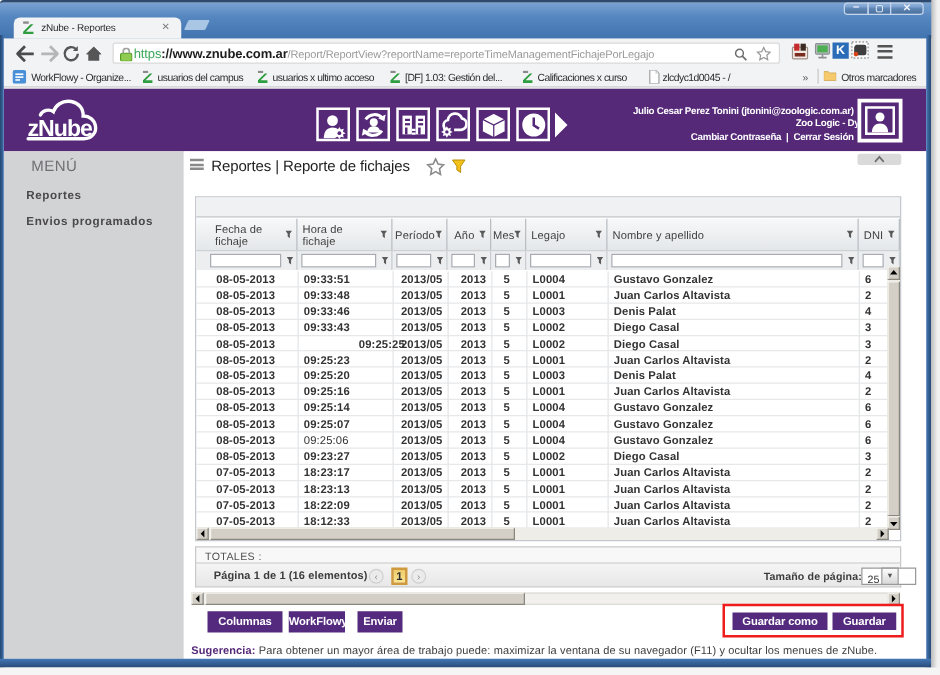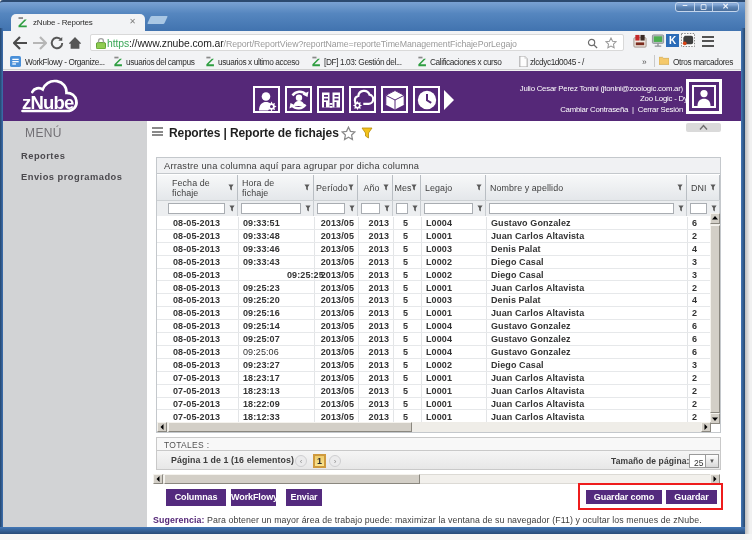--- a/index.html
+++ b/index.html
@@ -26,37 +26,37 @@
 #tab { left:11px; top:14px; width:134px; height:17px; background:#f2f3f5; border-radius:5px 5px 0 0; }
 #tab .ttl { position:absolute; left:22px; top:4px; font-size:8px; color:#2d2d2d; letter-spacing:-0.2px; }
 #tab .cls { position:absolute; right:9px; top:3px; font-size:8px; color:#7e7e7e; }
 #newtab { left:149px; top:16px; width:17px; height:8px; background:#a9c7e4; border-radius:1px; transform:skewX(-25deg); }
 
 
 #toolbar { left:2px; top:31px; width:739px; height:22px; background:#f2f3f5; }
 #bookbar { left:2px; top:53px; width:739px; height:17px; background:#f2f3f5; border-bottom:1px solid #cfcfcf; }
 #omni { left:90px; top:34px; width:534px; height:17px; background:#fff; border:1px solid #d9d9d9; border-radius:2px; }
 #omni .url { position:absolute; left:16px; top:2.5px; font-size:9.3px; white-space:nowrap; color:#9a9a9a; letter-spacing:-0.1px; }
-#omni .url b { font-weight:normal; color:#1d1d1d; }
+#omni .url b { font-weight:bold; color:#1d1d1d; }
 #omni .url .grn { color:#3aa757; }
 
 .bmk { position:absolute; top:57px; font-size:8.3px; color:#2d2d2d; white-space:nowrap; letter-spacing:-0.4px; }
 .zico { position:absolute; top:56px; width:11px; height:11px; }
 
 
 #phead { left:3px; top:71px; width:738px; height:50px; background:#552878; }
 #sidebar { left:3px; top:121px; width:144px; height:406px; background:#d2d3d5; }
 #content { left:147px; top:121px; width:594px; height:406px; background:#fff; }
 
 #menu-t { left:25px; top:126px; font-size:12px; color:#716f74; letter-spacing:0.4px; }
 .sitm { font-size:9.3px; font-weight:bold; color:#4a484d; letter-spacing:0.5px; }
 
 
 .hicon { position:absolute; top:86px; width:27px; height:27px; border:2px solid #fff; }
-.hutxt { position:absolute; text-align:left; color:#fff; font-weight:normal; font-size:7.8px; white-space:nowrap; letter-spacing:-0.22px;margin-left:48px; }
+.hutxt { position:absolute; text-align:left; color:#fff; font-weight:bold; font-size:7.8px; white-space:nowrap; letter-spacing:-0.22px;margin-left:48px; }
 
 
 #grid { left:156px; top:157px; width:565px; height:276px; border:1px solid #c4c8cc; background:#fff; }
 
 
 .csb { position:absolute; background:#d3cfc7; border:1px solid; border-color:#f5f3ee #8a877f #8a877f #f5f3ee; line-height:0; }
 .csb svg { position:absolute; left:0; top:0; }
 .csbtrack { position:absolute; background:#efede8; }
 
 .pbtn { position:absolute; background:#542a7e; color:#fff; font-weight:bold; font-size:9px; text-align:center; letter-spacing:-0.1px; white-space:nowrap; }
@@ -205,37 +205,36 @@
   <div style="position:absolute;left:3px;top:3px;width:24px;height:23px;border:2px solid #fff;"></div>
   <svg style="position:absolute;left:7px;top:7px" width="16" height="17" viewBox="0 0 16 17">
       <circle cx="8" cy="4.6" r="3.6" fill="#fff"></circle>
       <path d="M1.5 17c0-5 2.8-7.2 6.5-7.2s6.5 2.2 6.5 7.2z" fill="#fff"></path>
     </svg>
 </div>
 
 <div class="abs" style="left:152px;top:127px;width:11px;height:9px;border-top:2px solid #8a8a8a;border-bottom:2px solid #8a8a8a;">
     <div style="margin-top:1.5px;height:2px;background:#8a8a8a;"></div>
   </div>
-<div class="abs" style="left:169px;top:126px;font-size:12px;font-weight:bold;color:#1f1f1f;letter-spacing:-0.1px;">Reportes | Reporte de fichajes</div>
+<div class="abs" style="left:169px;top:126px;font-size:12px;font-weight:normal;color:#1f1f1f;letter-spacing:-0.1px;">Reportes | Reporte de fichajes</div>
 <svg class="abs" style="left:341px;top:126px" width="15" height="15" viewBox="0 0 13 13">
     <path d="M6.5 1l1.7 3.6 3.8.5-2.8 2.7.7 3.9-3.4-1.9-3.4 1.9.7-3.9L1 5.1l3.8-.5z" fill="none" stroke="#8a8a8a" stroke-width="1.1"></path>
   </svg>
 <svg class="abs" style="left:361px;top:127px" width="12" height="12" viewBox="0 0 12 12">
     <path d="M1 1h10L7.5 6v5L4.5 9V6z" fill="#f3c21a" stroke="#b88d0a" stroke-width="0.8"></path>
   </svg>
 <div class="abs" style="left:686px;top:123px;width:35px;height:9px;background:#dadada;border-radius:2px;line-height:0;">
     <svg style="position:absolute;left:0;top:0" width="35" height="9" viewBox="0 0 35 9">
       <path d="M14 6.5l3.5-4 3.5 4" stroke="#6f6f6f" stroke-width="1.4" fill="none"></path>
     </svg>
   </div>
 
 <div id="grid" class="abs">
 
   <div style="position:absolute;left:0;top:0;width:563px;height:16px;background:#f0f1f3;border-bottom:1px solid #c4c8cc;"></div>
-  <div style="position:absolute;left:7px;top:3px;font-size:9.3px;color:#3c3c3c;letter-spacing:0.2px;">Arrastre una columna aquí para agrupar por dicha columna</div>
 
   <div id="gh" style="position:absolute;left:0;top:17px;width:563px;height:25px;background:linear-gradient(#f7f8f9,#e4e7ea);">
       <div style="position:absolute;left:0px;top:0;width:81px;height:25px;border-right:1px solid #b9bec3;">
         <div style="position:absolute;left:15px;top:3px;font-size:8.9px;color:#3f3f3f;letter-spacing:0.1px;line-height:10px;">Fecha de<br>fichaje</div>
         <svg style="position:absolute;right:3px;top:9px" width="6" height="7" viewBox="0 0 7 8">
           <path d="M0.5 0.5h6L4.5 3.5v4L2.5 6V3.5z" fill="#5a5a5a"></path>
         </svg>
       </div>
       <div style="position:absolute;left:81px;top:0;width:76px;height:25px;border-right:1px solid #b9bec3;">
         <div style="position:absolute;left:4px;top:3px;font-size:8.9px;color:#3f3f3f;letter-spacing:0.1px;line-height:10px;">Hora de<br>fichaje</div>
@@ -530,21 +529,21 @@
 <div class="abs" style="left:156px;top:437px;width:565px;height:14px;background:#f8f8f8;border:1px solid #c9c9c9;">
   <div style="position:absolute;left:7px;top:2px;font-size:8.5px;font-weight:normal;color:#525252;letter-spacing:0.3px;">TOTALES :</div>
 </div>
 
 <div class="abs" style="left:156px;top:451px;width:565px;height:19px;background:linear-gradient(#f5f5f5,#e7e7e7);border:1px solid #c9c9c9;border-top:none;">
   <div style="position:absolute;left:14px;top:4px;font-size:8.8px;font-weight:bold;color:#3c3c3c;letter-spacing:0.1px;">Página 1 de 1 (16 elementos)</div>
   <div style="position:absolute;left:138px;top:3.5px;width:12px;height:12px;border-radius:50%;background:#ebebec;border:1px solid #cfcfd1;color:#8f8f8f;text-align:center;font-size:8px;line-height:11px;">‹</div>
   <div style="position:absolute;left:156px;top:2.5px;width:13px;height:14px;background:linear-gradient(#eecb6b,#fae590);border:2px solid #cf9a3e;color:#2f2f2f;text-align:center;font-size:9px;font-weight:bold;line-height:10px;">1</div>
   <div style="position:absolute;left:172px;top:3.5px;width:12px;height:12px;border-radius:50%;background:#ebebec;border:1px solid #cfcfd1;color:#8f8f8f;text-align:center;font-size:8px;line-height:11px;">›</div>
   <div style="position:absolute;left:454px;top:5px;font-size:8.5px;font-weight:bold;color:#3c3c3c;letter-spacing:0.1px;">Tamaño de página:</div>
-  <div style="position:absolute;left:532px;top:3px;width:30px;height:14px;background:#fff;border:1px solid #9a9a9a;font-size:8.5px;color:#333;padding:2.5px 0 0 4px;">25</div>
+  <div style="position:absolute;left:532px;top:3px;width:44px;height:14px;background:#fff;border:1px solid #9a9a9a;font-size:8.5px;color:#333;padding:2.5px 0 0 4px;">25</div>
   <div style="position:absolute;left:548px;top:3px;width:14px;height:14px;background:linear-gradient(#fdfdfd,#d8d8d8);border:1px solid #9a9a9a;color:#555;font-size:6px;text-align:center;line-height:13px;">▼</div>
 </div>
 
 <div class="csbtrack abs" style="left:153px;top:474px;width:567px;height:10px;background:#f2f0ec;border:1px solid #dcdad5;"></div>
 <div class="csb abs" style="left:153px;top:474px;width:10px;height:10px;">
     <svg width="8" height="8" viewBox="0 0 8 8">
       <path d="M5.5 1L2.5 4l3 3z" fill="#000"></path>
     </svg>
   </div>
 <div class="csb abs" style="left:164px;top:474px;width:256px;height:10px;"></div>

